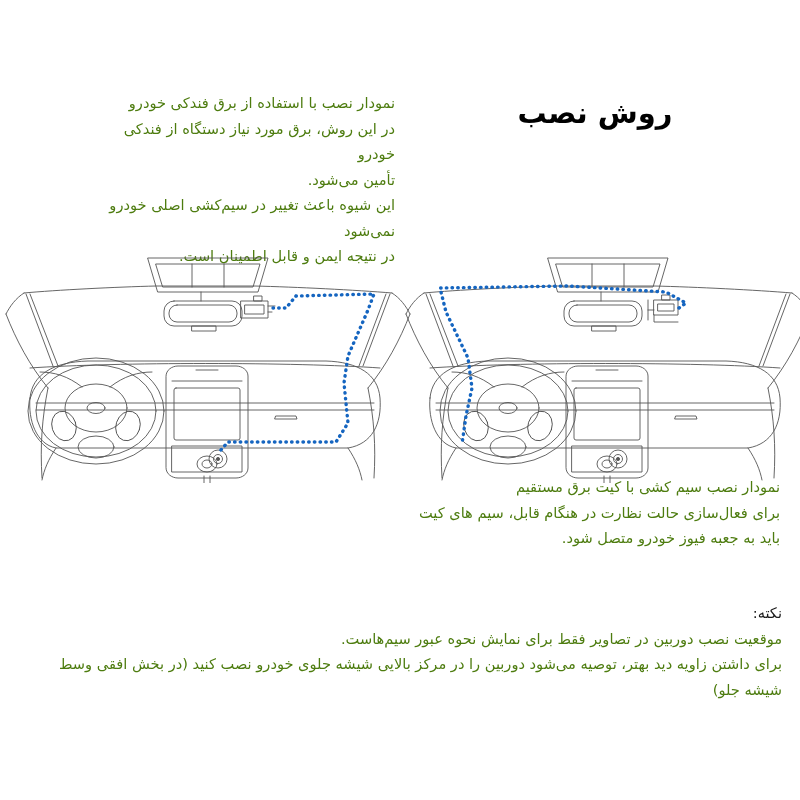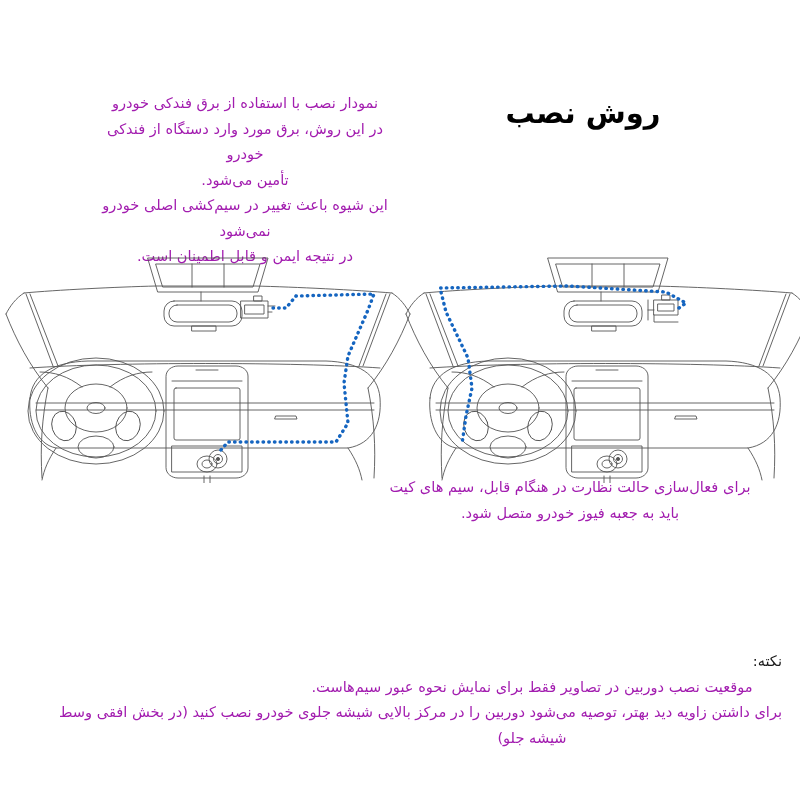--- a/index.html
+++ b/index.html
@@ -9,68 +9,68 @@
     font-family:"DejaVu Sans","Liberation Sans",sans-serif;
     color:#1a1a1a;
     overflow:hidden;
     position:relative;
   }
   .page{position:relative;width:800px;height:800px;}
 
   
   .title{
     position:absolute;
-    left:468px; top:96px; width:230px;
+    left:480px; top:96px; width:230px;
     text-align:center;
     font-size:29px;
     font-weight:bold;
     letter-spacing:0px;
     direction:rtl;
     color:#000;
   }
   .para{
     direction:rtl;
-    text-align:center;
+    text-align:right;
     font-size:14.6px;
     line-height:25.5px;
-    color:#a21caf;
+    color:#4d7c0f;
     white-space:pre-wrap;
   }
   .block-a{
     position:absolute;
     right:405px; top:90px; width:300px;
   }
   .block-b{
     position:absolute;
     right:20px; top:474px; width:420px;
   }
   .block-c{
     position:absolute;
-    right:18px; top:600px; width:500px;margin-top:48px;
+    right:18px; top:600px; width:500px;
   }
   .block-c .note-label{
     font-size:14.6px;line-height:25.5px;direction:rtl;text-align:right;
   }
   .nowrap-line{white-space:nowrap;}
 
   
   .diagram{position:absolute;}
   .diagram.left{left:-4px; top:248px;}
   .diagram.right{left:396px; top:248px;}
 </style>
 </head>
 <body>
 
 <div class="page">
 
   <div class="title">روش نصب</div>
 
   <div class="block-a">
     <div class="para">نمودار نصب با استفاده از برق فندکی خودرو</div>
-    <div class="para">در این روش، برق مورد وارد دستگاه از فندکی خودرو</div>
+    <div class="para">در این روش، برق مورد نیاز دستگاه از فندکی خودرو</div>
     <div class="para">تأمین می‌شود.</div>
     <div class="para">این شیوه باعث تغییر در سیم‌کشی اصلی خودرو نمی‌شود</div>
     <div class="para">در نتیجه ایمن و قابل اطمینان است.</div>
   </div>
 
   <div class="diagram left">
     <svg width="420" height="235" viewBox="0 0 420 235" xmlns="http://www.w3.org/2000/svg">
       <g fill="none" stroke="#555" stroke-width="0.9" stroke-linejoin="round" stroke-linecap="round">
 
         <path d="M28 45 C60 42 120 39 160 38 L258 38 C300 39 360 42 396 45"></path>
@@ -221,20 +221,21 @@
         <circle cx="222" cy="211" r="1.6" fill="#555"></circle>
       </g>
 
       <g>
         <path d="M283 60 L290 55 L270 44 L172 38 L44 40 L50 64 L72 110 L76 140 L70 168 L66 196" fill="none" stroke="#1565c0" stroke-width="3.4" stroke-linecap="round" stroke-dasharray="0.5 5.2"></path>
       </g>
     </svg>
   </div>
 
   <div class="block-b">
+    <div class="para">نمودار نصب سیم کشی با کیت برق مستقیم</div>
     <div class="para">برای فعال‌سازی حالت نظارت در هنگام قابل، سیم های کیت</div>
     <div class="para">باید به جعبه فیوز خودرو متصل شود.</div>
   </div>
 
   <div class="block-c">
     <div class="note-label">نکته:</div>
     <div class="para">موقعیت نصب دوربین در تصاویر فقط برای نمایش نحوه عبور سیم‌هاست.</div>
     <div class="para nowrap-line">برای داشتن زاویه دید بهتر، توصیه می‌شود دوربین را در مرکز بالایی شیشه جلوی خودرو نصب کنید (در بخش افقی وسط</div>
     <div class="para">شیشه جلو)</div>
   </div>

